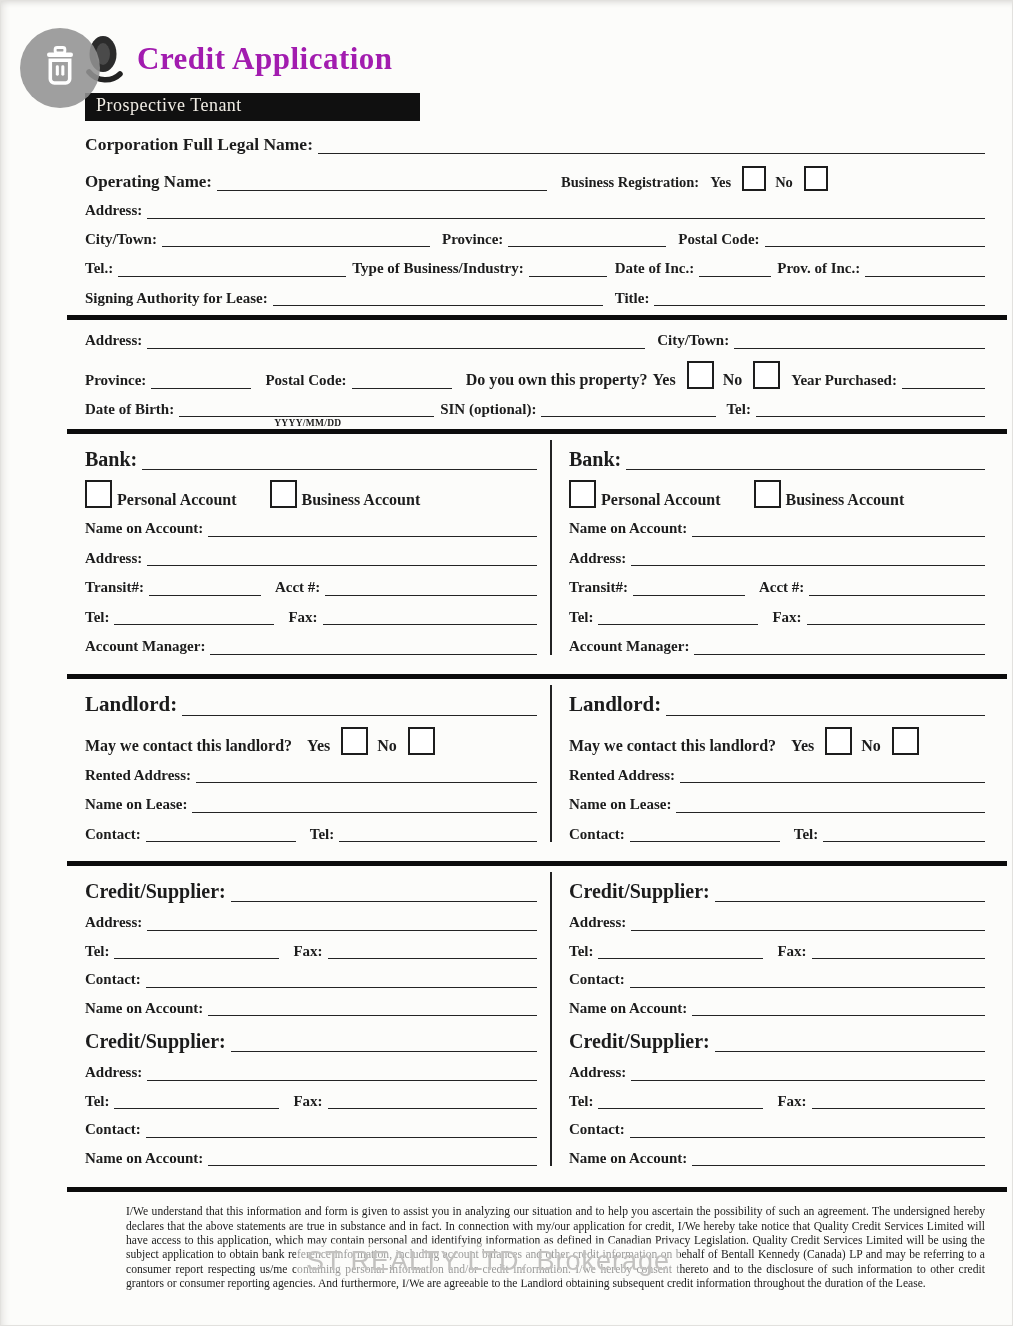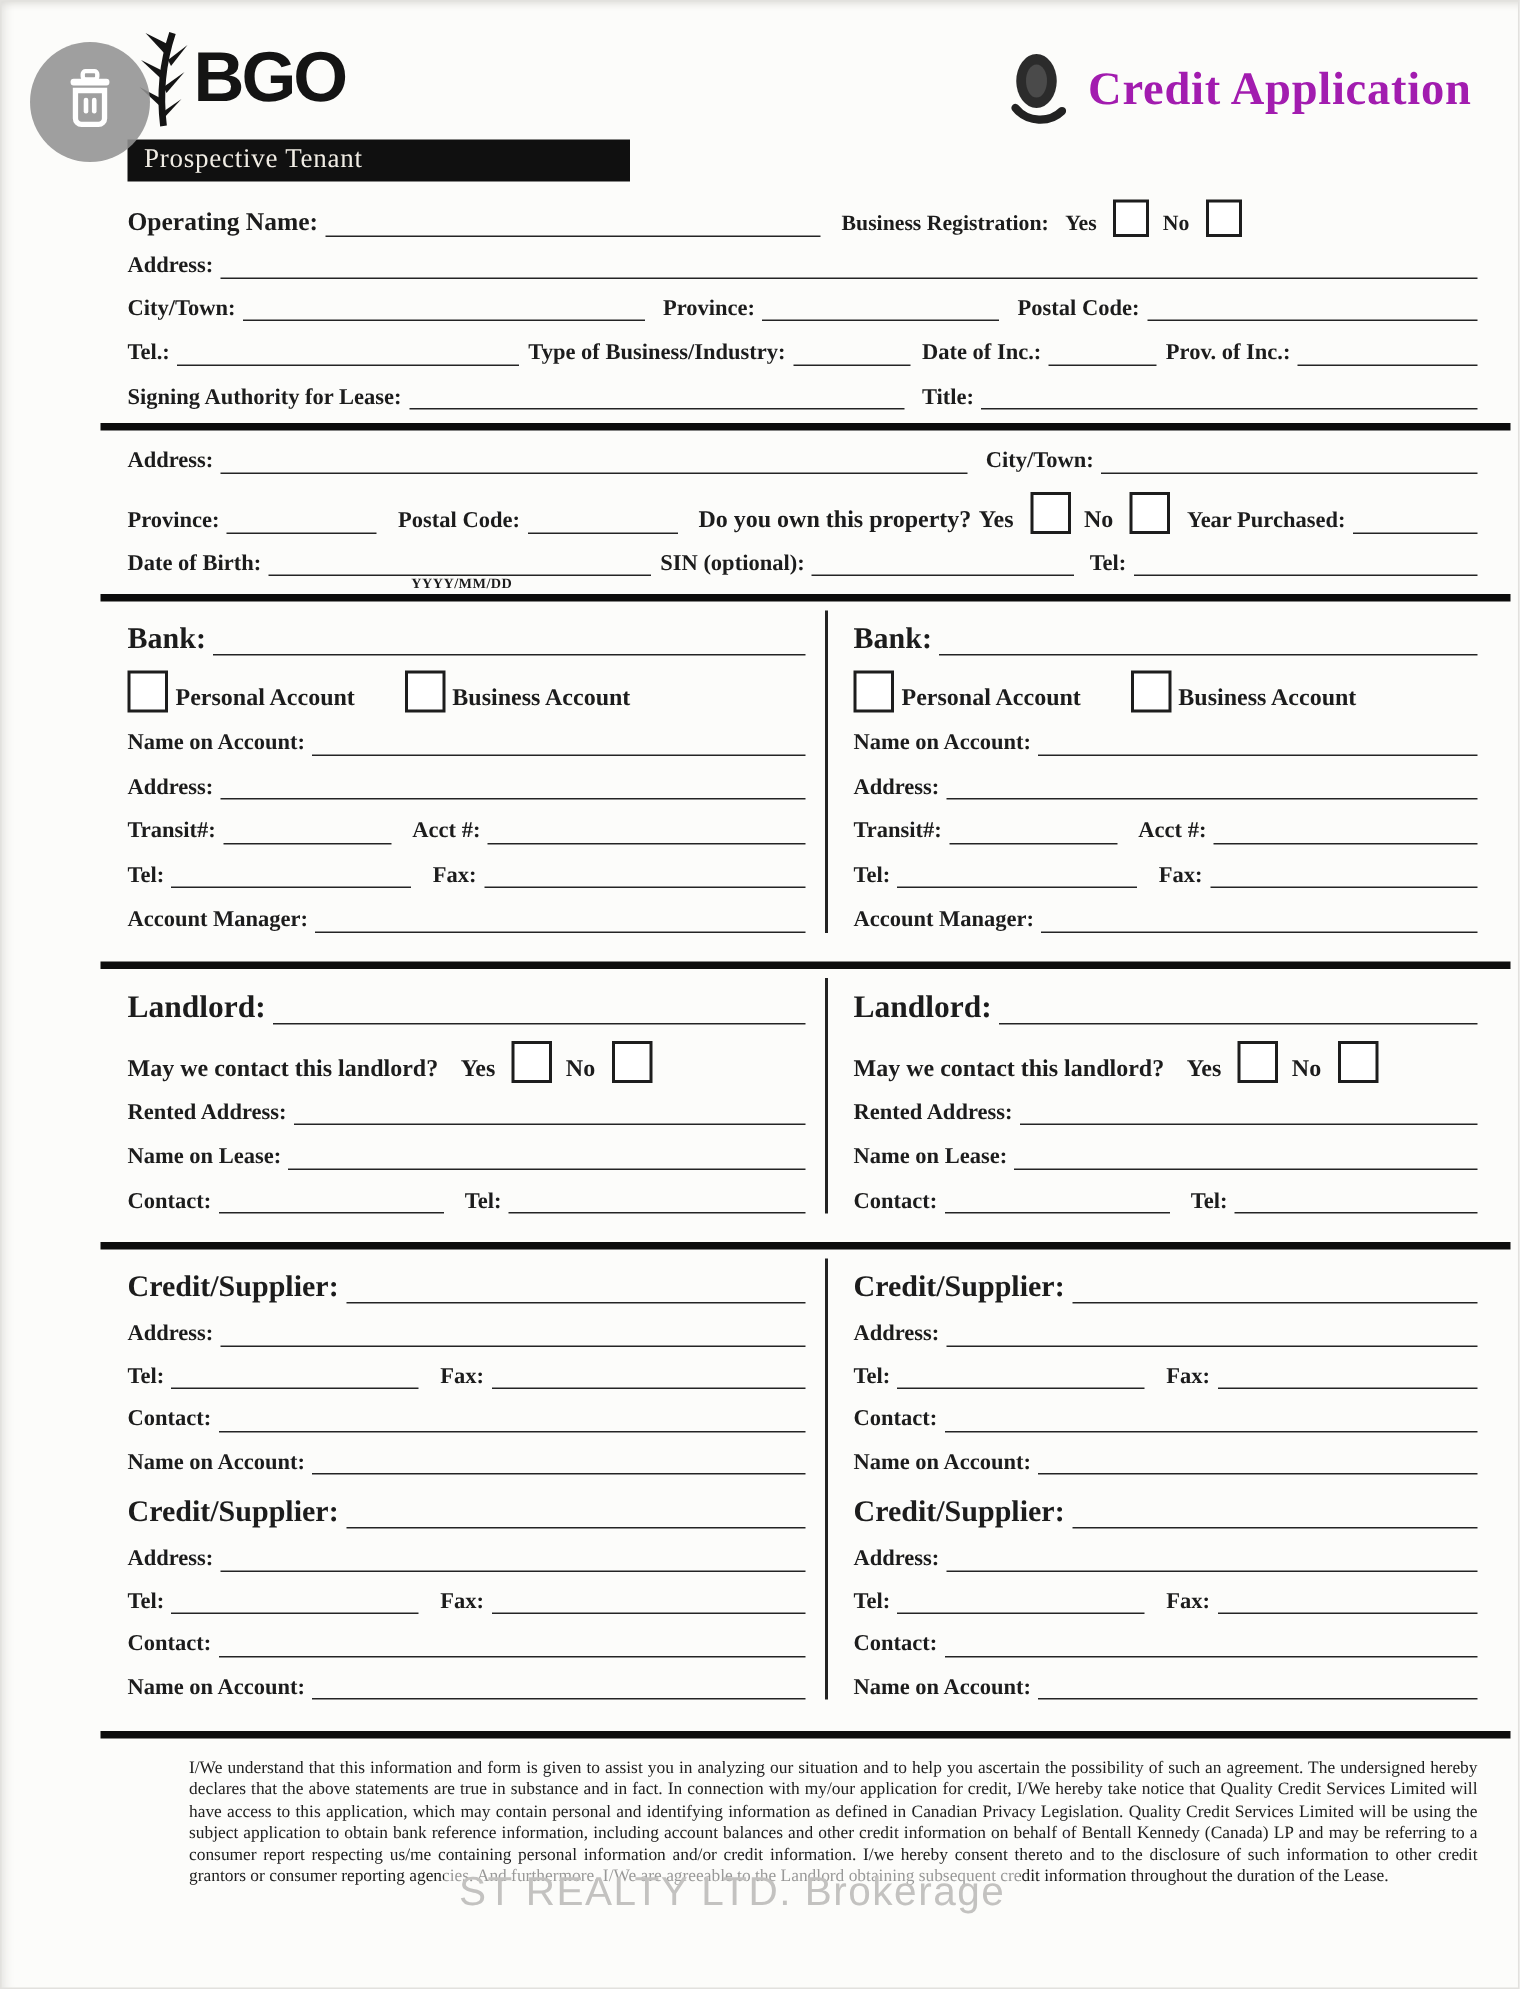--- a/index.html
+++ b/index.html
@@ -86,49 +86,39 @@
         <rect x="12.8" y="12.5" width="1.9" height="6.5" rx="0.9" fill="#fff"></rect>
       </svg>
     </span>
   </div>
 
   <div class="watermark">ST REALTY LTD. Brokerage</div>
 
   <div class="content">
 
     <div class="hdr">
-      <div class="brand">
-        <span class="brand-mark">
-          <svg width="42" height="66" viewBox="0 0 42 66">
-            <path d="M30 2 C24 20 21 40 24 64" stroke="#141414" stroke-width="4.5" fill="none"></path>
-            <polygon points="28,10 12,2 25,16" fill="#141414"></polygon>
-            <polygon points="27,20 40,10 29,24" fill="#141414"></polygon>
-            <polygon points="25,28 9,20 24,34" fill="#141414"></polygon>
-            <polygon points="24,38 38,28 26,42" fill="#141414"></polygon>
-            <polygon points="23,46 8,38 23,52" fill="#141414"></polygon>
-            <polygon points="23,55 36,46 24,59" fill="#141414"></polygon>
-          </svg>
-        </span>
-        <span class="brand-text">BGO</span>
-      </div>
       <div class="app-title">
         <span class="q-mark">
           <svg width="38" height="50" viewBox="0 0 38 50">
             <ellipse cx="18" cy="20" rx="13.5" ry="18" fill="#2b2b2b"></ellipse>
             <ellipse cx="18" cy="20" rx="7" ry="11" fill="#4a4a4a"></ellipse>
             <path d="M4 38 C12 48 27 48 35 40" stroke="#222" stroke-width="5.5" fill="none" stroke-linecap="round"></path>
           </svg>
         </span>
         <span class="app-title-text">Credit Application</span>
       </div>
     </div>
 
     <div class="black-bar">Prospective Tenant</div>
 
     <div>
+      <div class="row mt14">
+        <span class="lbl" style="font-size:17.5px">Corporation Full Legal Name:</span>
+        <span class="line"></span>
+      </div>
       <div class="row mt12">
         <span class="lbl" style="font-size:17px">Operating Name:</span>
         <span class="line" style="max-width:330px"></span>
         <span class="gap" style="width:14px"></span>
         <span class="lbl" style="font-size:14.5px">Business Registration:</span>
         <span class="gap" style="width:6px"></span>
         <span class="lbl" style="font-size:14.5px">Yes</span>
         <span class="cb"></span>
         <span class="lbl" style="font-size:14.5px;padding-left:4px">No</span>
         <span class="cb"></span>

